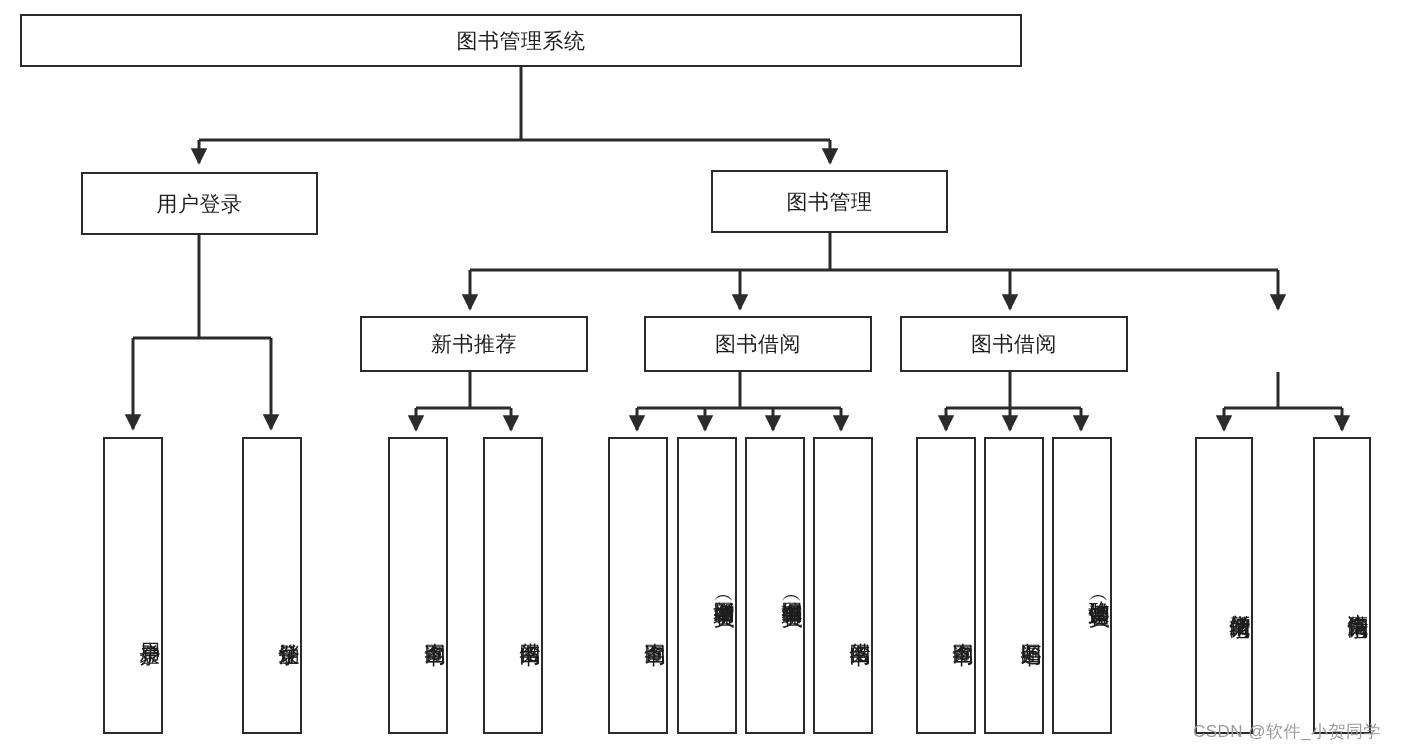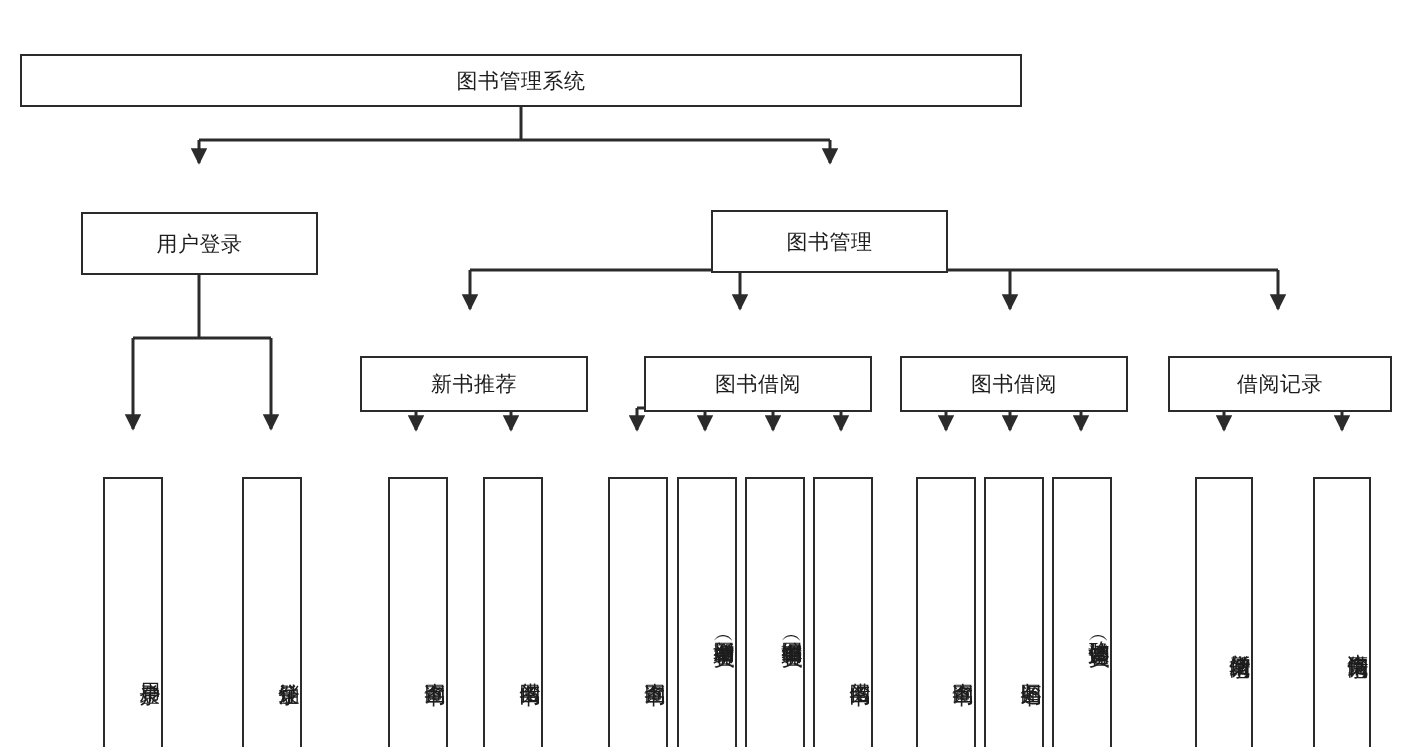--- a/index.html
+++ b/index.html
@@ -19,21 +19,20 @@
   }
   .node {
     position: absolute;
     box-sizing: border-box;
     border: 2px solid #2b2b2b;
     background: #ffffff;
     display: flex;
     align-items: center;
     justify-content: center;
     color: #1d1d1d;
-    margin-top: 40px;
   }
   .node.horiz {
     font-size: 21px;
     letter-spacing: 0.5px;
   }
   .node.vert {
     writing-mode: vertical-rl;
     text-orientation: upright;
     font-size: 21px;
     letter-spacing: 1px;
@@ -120,34 +119,34 @@
   </svg>
 
   <div class="node horiz" style="left:20px; top:14px; width:1002px; height:53px;">图书管理系统</div>
 
   <div class="node horiz" style="left:81px; top:172px; width:237px; height:63px;">用户登录</div>
   <div class="node horiz" style="left:360px; top:316px; width:228px; height:56px;">新书推荐</div>
 
   <div class="node horiz" style="left:711px; top:170px; width:237px; height:63px;">图书管理</div>
   <div class="node horiz" style="left:644px; top:316px; width:228px; height:56px;">图书借阅</div>
   <div class="node horiz" style="left:900px; top:316px; width:228px; height:56px;">图书借阅</div>
-  <div class="node horiz" style="left:1168px; top:316px; width:224px; height:56px;">借阅记录</div>
 
   <div class="node vert" style="left:103px; top:437px; width:60px; height:297px; padding-top:85px;">用户登录</div>
   <div class="node vert" style="left:242px; top:437px; width:60px; height:297px; padding-top:85px;">注销登录</div>
 
   <div class="node vert" style="left:388px; top:437px; width:60px; height:297px; padding-top:85px;">查询图书</div>
   <div class="node vert" style="left:483px; top:437px; width:60px; height:297px; padding-top:85px;">借阅图书</div>
 
   <div class="node vert" style="left:608px; top:437px; width:60px; height:297px; padding-top:85px;">查询图书</div>
   <div class="node vert topalign" style="left:677px; top:437px; width:60px; height:297px; padding-top:6px;">新增图书（管理员）</div>
   <div class="node vert topalign" style="left:745px; top:437px; width:60px; height:297px; padding-top:6px;">编辑图书（管理员）</div>
   <div class="node vert" style="left:813px; top:437px; width:60px; height:297px; padding-top:85px;">借阅图书</div>
 
   <div class="node vert" style="left:916px; top:437px; width:60px; height:297px; padding-top:85px;">查询图书</div>
   <div class="node vert" style="left:984px; top:437px; width:60px; height:297px; padding-top:85px;">归还图书</div>
   <div class="node vert topalign" style="left:1052px; top:437px; width:60px; height:297px; padding-top:6px;">确认归还（管理员）</div>
 
   <div class="node vert" style="left:1195px; top:437px; width:58px; height:297px; padding-top:28px;">新增借阅记录</div>
   <div class="node vert" style="left:1313px; top:437px; width:58px; height:297px; padding-top:28px;">查询借阅记录</div>
 
+  <div id="watermark">CSDN @软件_小贺同学</div>
 
 </div>
 
 </body></html>

